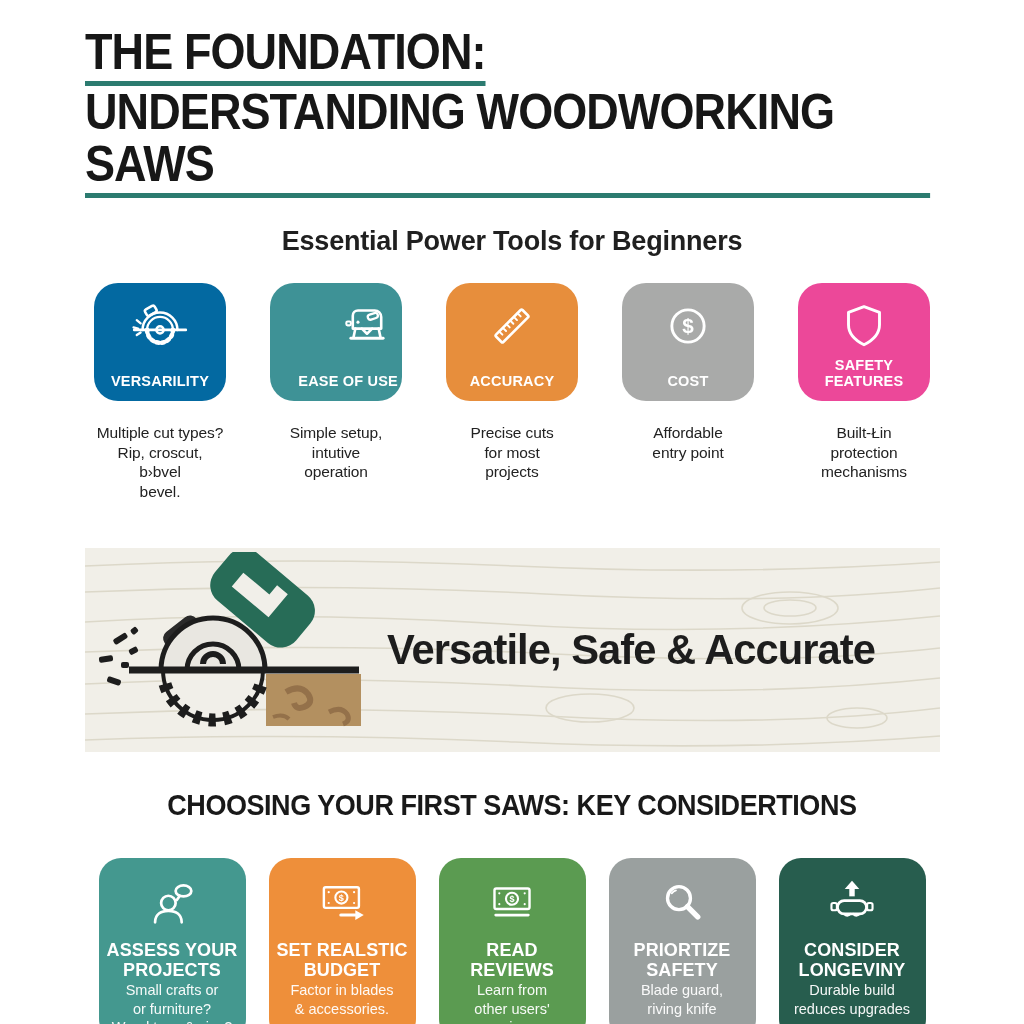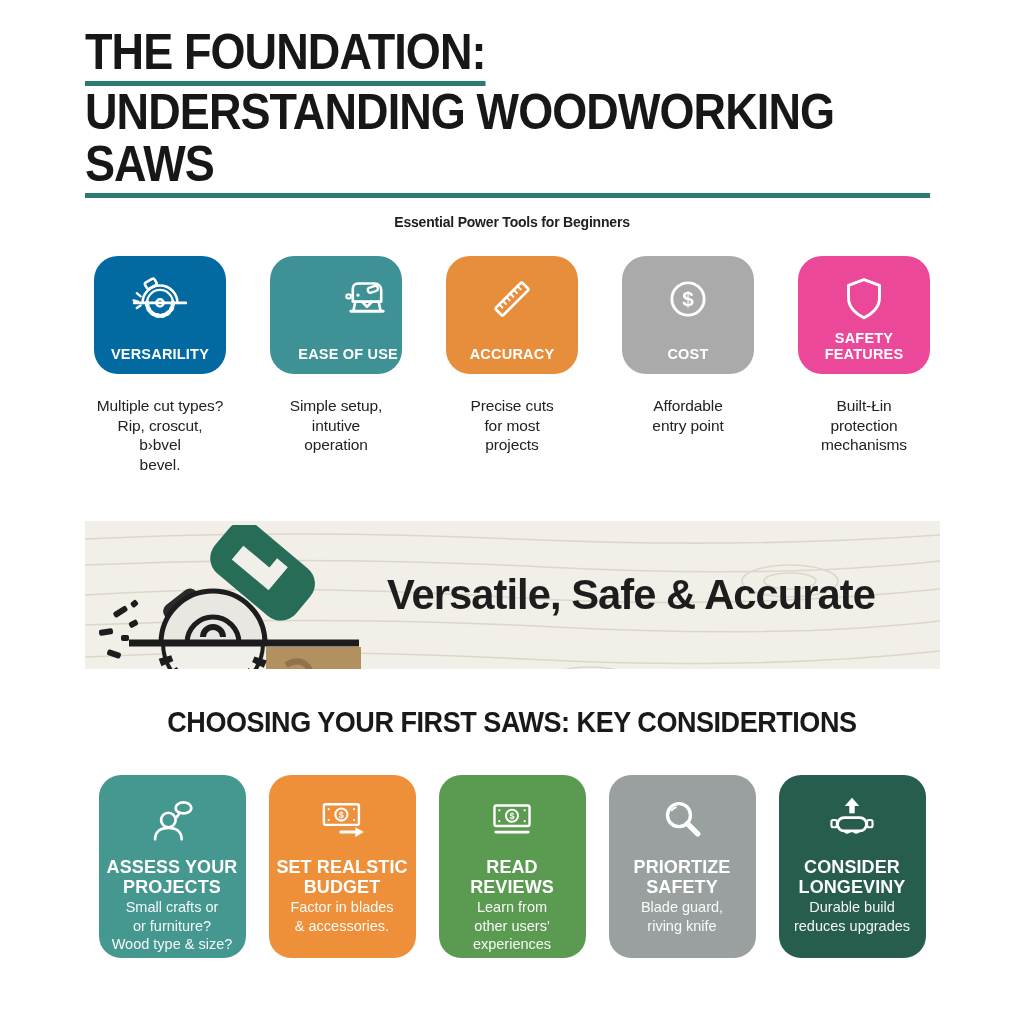--- a/index.html
+++ b/index.html
@@ -5,41 +5,41 @@
   * { margin:0; padding:0; box-sizing:border-box; }
   html,body { width:1024px; height:1024px; background:#ffffff; overflow:hidden;
     font-family:"Liberation Sans", sans-serif; color:#1c1c1c; }
 
   
   .header-wrap { padding:26px 0 0 85px; }
   .title-line { display:block; }
   .title-text { display:inline-block; font-size:50px; font-weight:bold; letter-spacing:-1px;
     color:#171717; line-height:1.04; transform:scaleX(0.9); transform-origin:left center;
     border-bottom:5px solid #2c7b70; padding-bottom:3px; }
-  .subtitle { text-align:center; font-size:14px; font-weight:bold; color:#202020; margin-top:16px; letter-spacing:-0.2px; }
+  .subtitle { text-align:center; font-size:27px; font-weight:bold; color:#202020; margin-top:28px; letter-spacing:-0.2px; }
 
   
   .criteria-row { display:flex; justify-content:center; margin-top:26px; }
   .c-col { width:176px; display:flex; flex-direction:column; align-items:center; }
   .c-card { width:132px; height:118px; border-radius:24px; display:flex; flex-direction:column;
     align-items:center; padding:12px 4px 12px; }
   .c-card .icon { width:62px; height:62px; flex:0 0 auto; }
   .c-title { margin-top:auto; color:#fff; font-weight:bold; font-size:14.5px; letter-spacing:0.2px;
     text-align:center; line-height:1.12; white-space:pre-line; }
   .c-desc { margin-top:22px; font-size:15.5px; line-height:1.27; text-align:center;
     color:#222; white-space:pre-line; letter-spacing:-0.1px; }
 
   .bg-green1 { background:#0369a1; }
   .bg-teal1  { background:#3e9296;align-items:flex-end; }
   .bg-orange1{ background:#e78e3c; }
   .bg-gray1  { background:#a9aaa9; }
   .bg-green2 { background:#ec4899; }
 
   
-  .banner { position:relative; width:855px; height:148px; margin:46px auto 0; background:#f1efe8; overflow:hidden; }
+  .banner { position:relative; width:855px; height:204px; margin:46px auto 0; background:#f1efe8; overflow:hidden; }
   .banner .grain { position:absolute; inset:0; }
   .banner .saw { position:absolute; left:6px; top:4px; }
   .banner-headline { position:absolute; left:255px; right:18px; top:0; bottom:0;
     display:flex; align-items:center; justify-content:center;
     font-size:43px; font-weight:bold; color:#1d1d1d; letter-spacing:-1px;
     transform:scaleX(0.97); }
 
   
   .section2-heading { margin-top:36px; text-align:center; }
   .section2-heading span { display:inline-block; font-size:30px; font-weight:bold; color:#191919;

